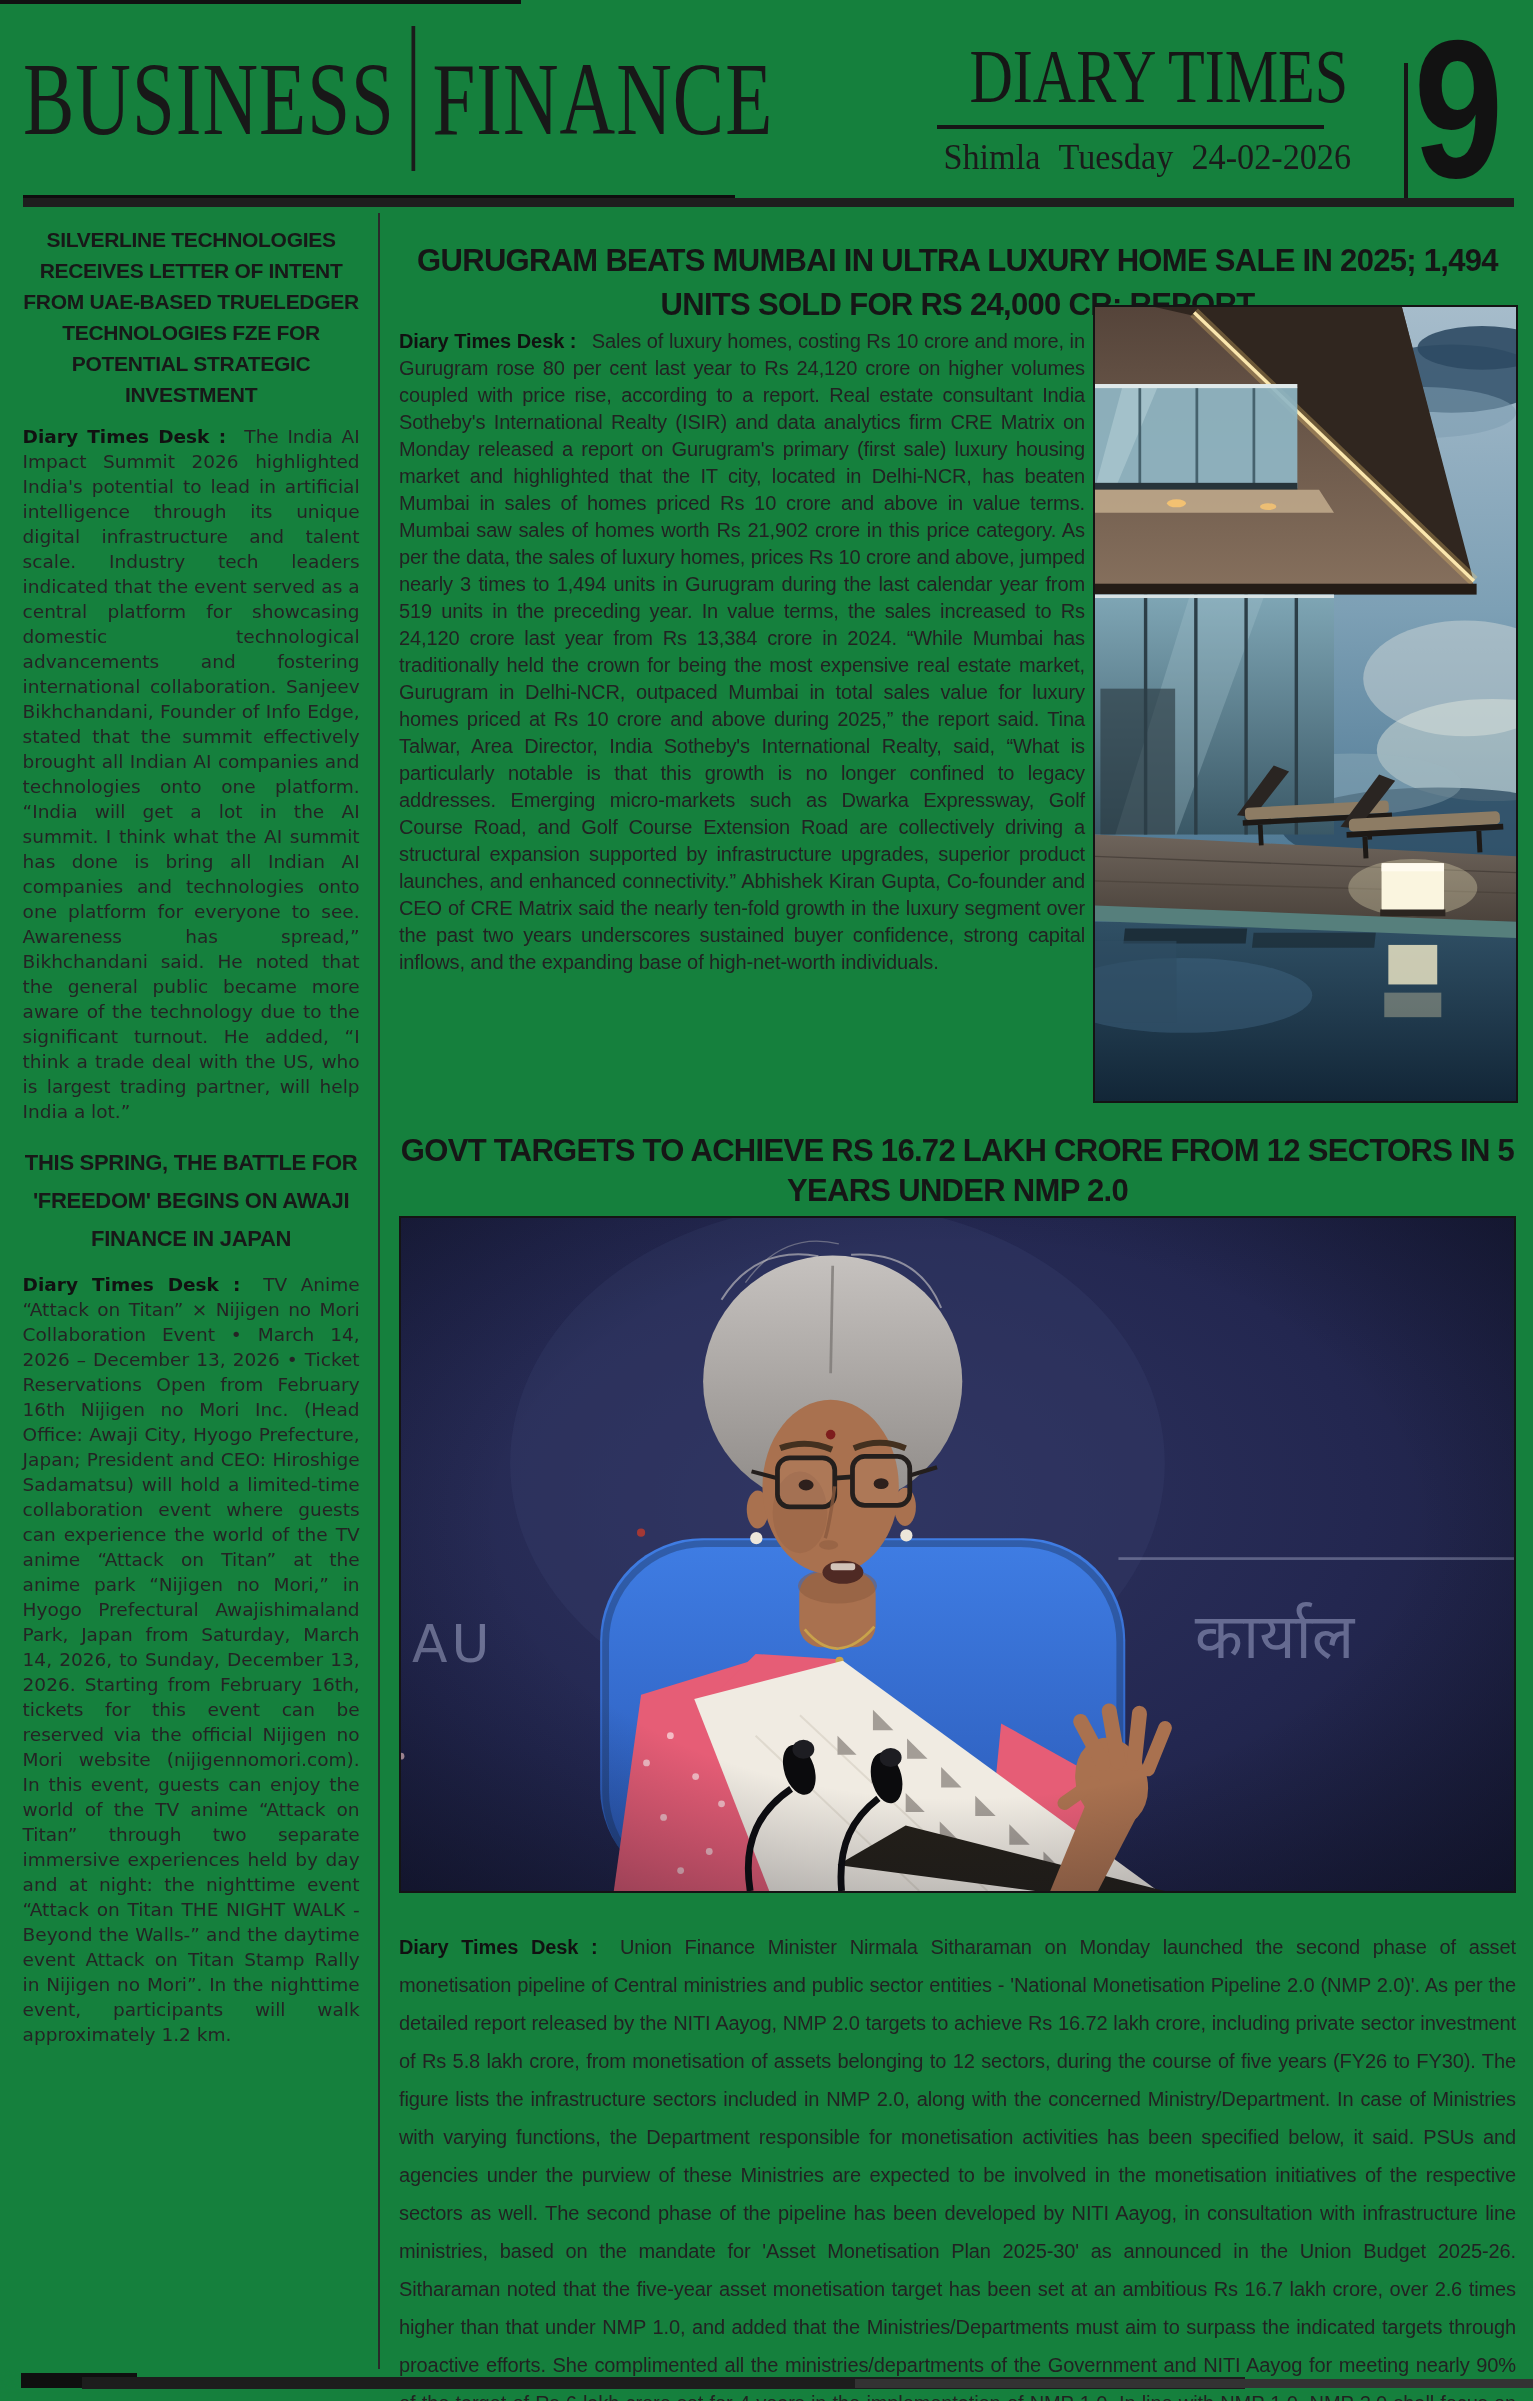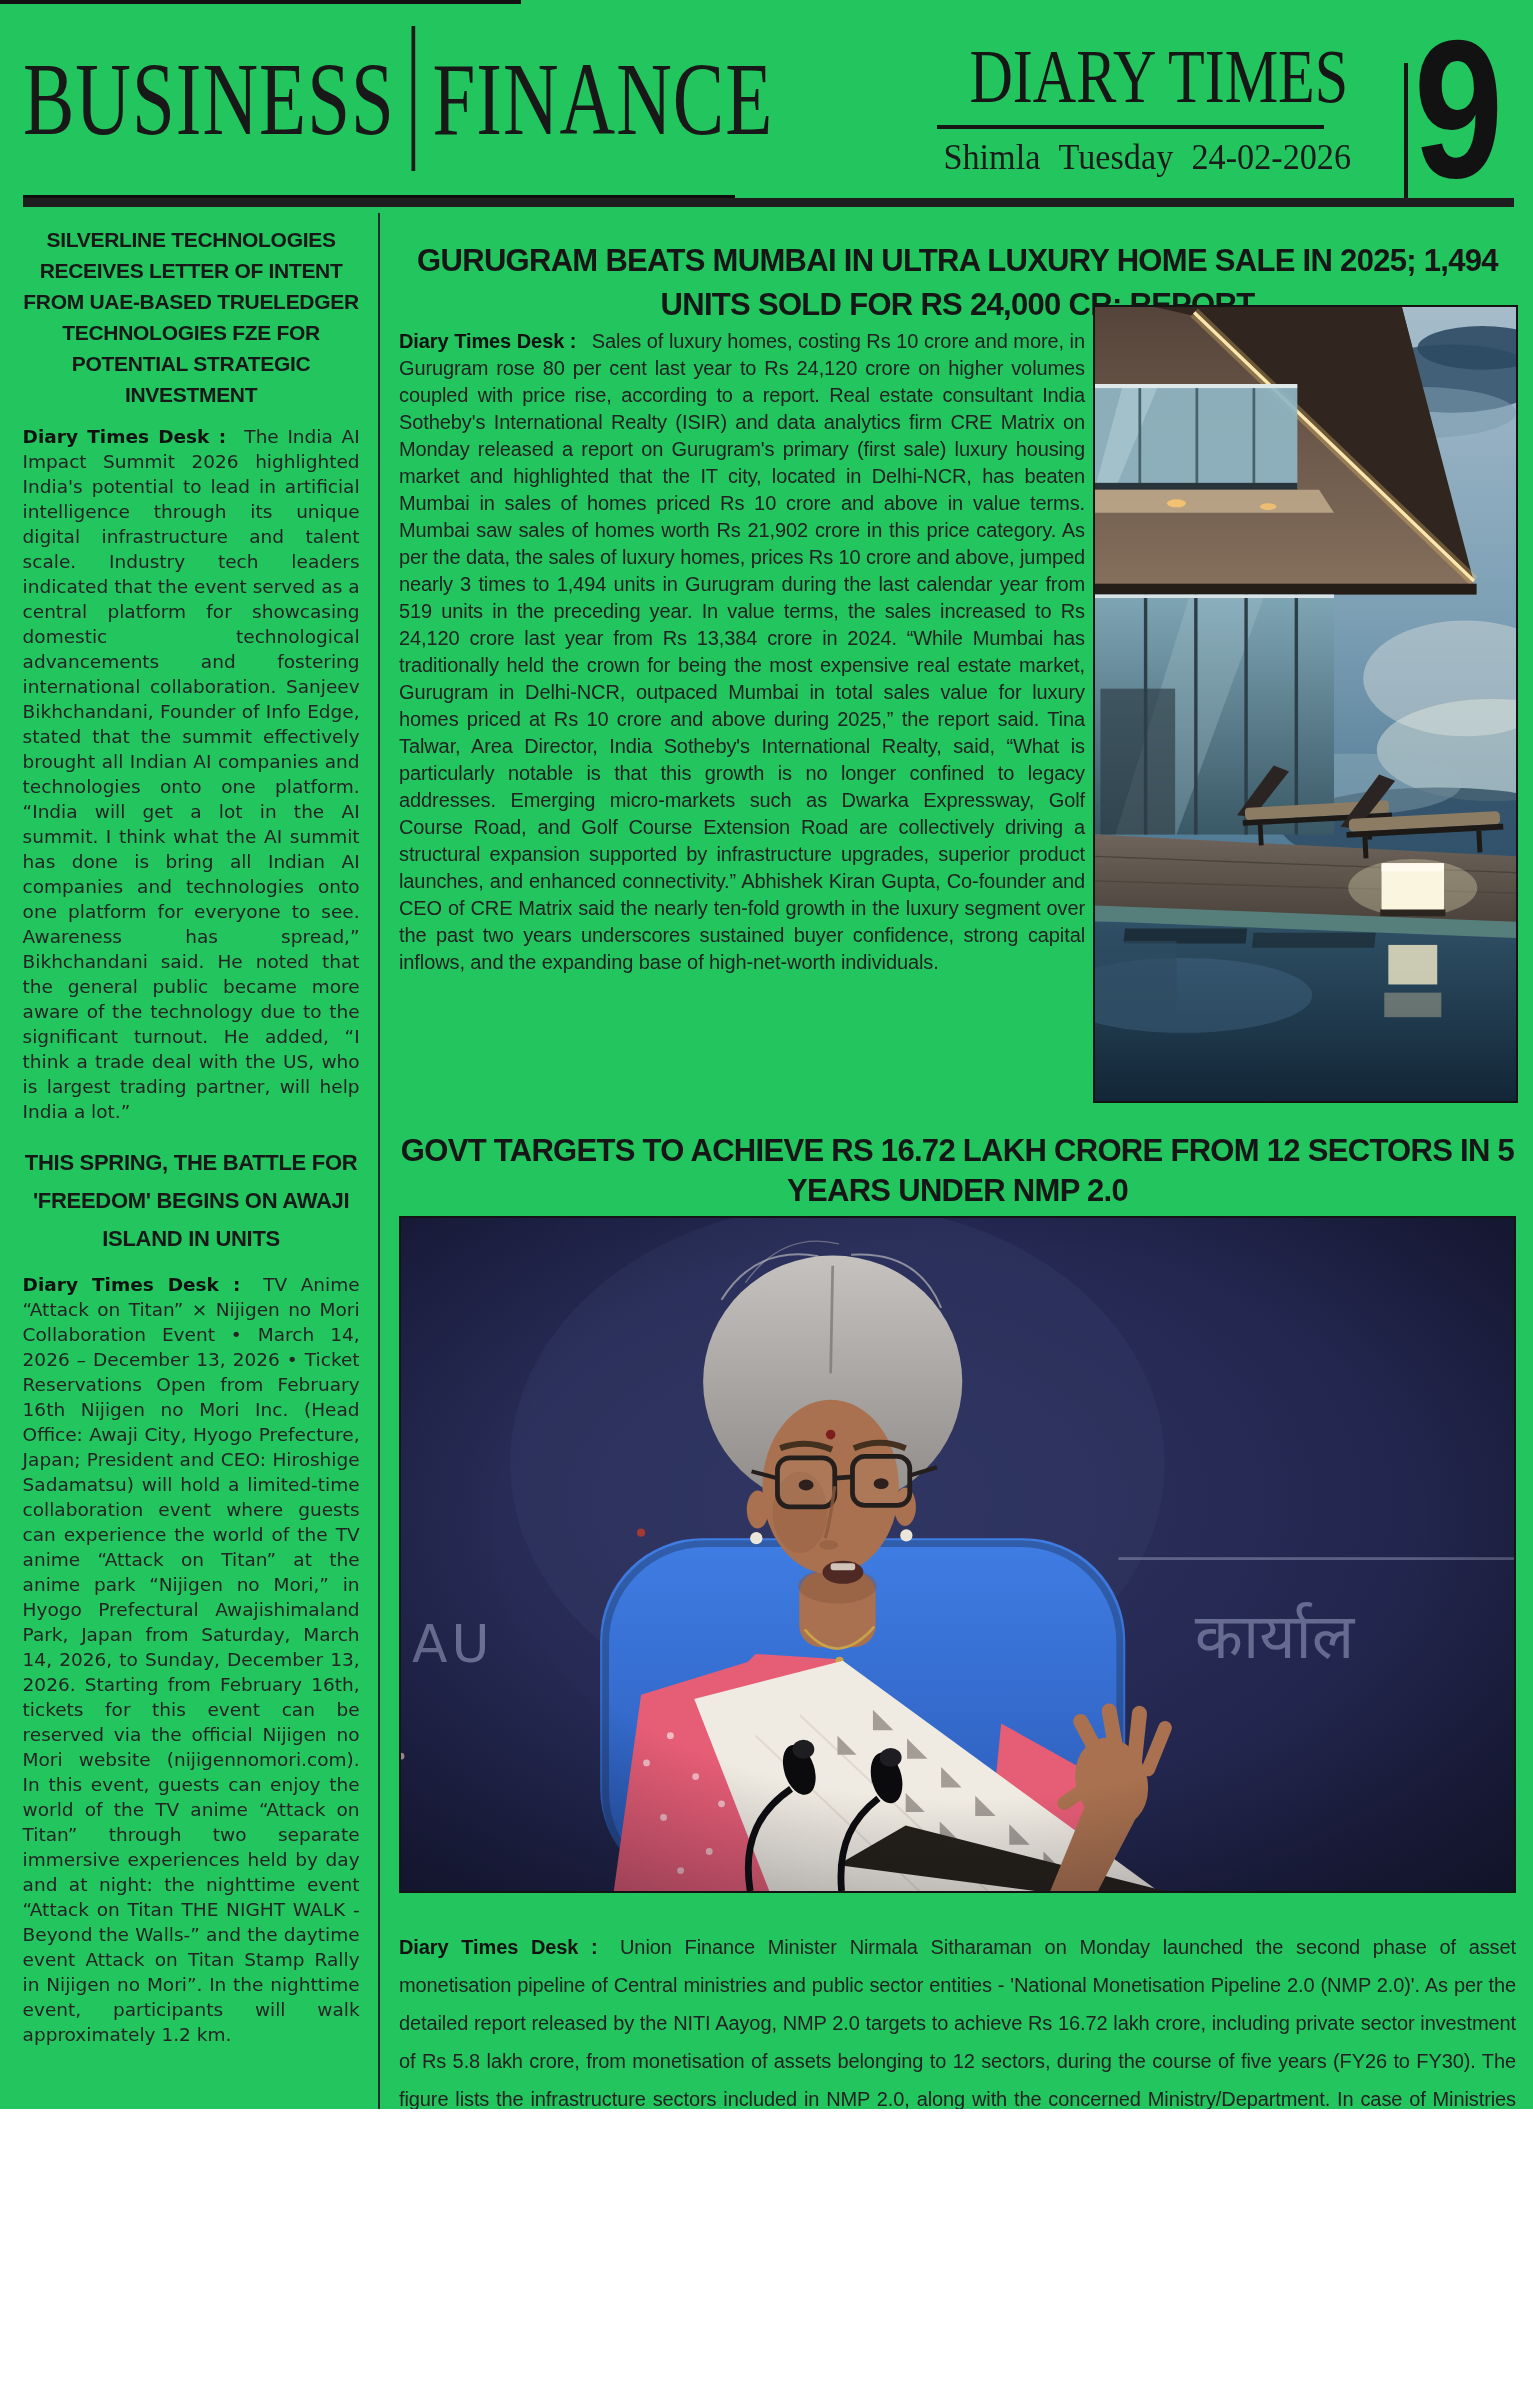--- a/index.html
+++ b/index.html
@@ -1,17 +1,17 @@
 <!DOCTYPE html>
 <html style="font-size:11px"><head>
 <meta charset="utf-8">
 <style>
   html,body{margin:0;padding:0;background:#ffffff;}
   #page{
-    position:relative;width:1533px;height:2109px;background:#22c55e;
+    position:relative;width:1533px;height:2401px;background:#15803d;
     font-family:"Liberation Sans",sans-serif;color:#1e1e1e;overflow:hidden;
   }
   
   .top-strip{position:absolute;left:0;top:0;width:521px;height:4.1px;background:#111;}
   .masthead-left{position:absolute;left:22.6px;top:26px;display:flex;align-items:center;gap:23px;
     transform:scaleX(.74);transform-origin:left center;}
   .masthead-left .word{font-family:"Liberation Serif",serif;font-size:104px;font-weight:400;
     letter-spacing:1.4px;color:#181818;white-space:nowrap;line-height:1;}
   .mast-vbar{width:4.8px;height:145px;background:#1b1b1b;}
   .masthead-right{position:absolute;left:924px;top:38px;width:413px;text-align:left;}
@@ -88,21 +88,21 @@
 
   <div class="column-divider"></div>
 
   <div class="left-col">
     <h2 class="left-headline">SILVERLINE TECHNOLOGIES RECEIVES LETTER OF INTENT FROM UAE-BASED TRUELEDGER TECHNOLOGIES FZE FOR POTENTIAL STRATEGIC INVESTMENT</h2>
     <p class="left-body">
       <strong class="byline">Diary Times Desk :</strong>
       <span>The India AI Impact Summit 2026 highlighted India's potential to lead in artificial intelligence through its unique digital infrastructure and talent scale. Industry tech leaders indicated that the event served as a central platform for showcasing domestic technological advancements and fostering international collaboration. Sanjeev Bikhchandani, Founder of Info Edge, stated that the summit effectively brought all Indian AI companies and technologies onto one platform. “India will get a lot in the AI summit. I think what the AI summit has done is bring all Indian AI companies and technologies onto one platform for everyone to see. Awareness has spread,” Bikhchandani said. He noted that the general public became more aware of the technology due to the significant turnout. He added, “I think a trade deal with the US, who is largest trading partner, will help India a lot.”</span>
     </p>
 
-    <h2 class="left-headline second">THIS SPRING, THE BATTLE FOR 'FREEDOM' BEGINS ON AWAJI ISLAND IN UNITS</h2>
+    <h2 class="left-headline second">THIS SPRING, THE BATTLE FOR 'FREEDOM' BEGINS ON AWAJI FINANCE IN JAPAN</h2>
     <p class="left-body">
       <strong class="byline">Diary Times Desk :</strong>
       <span>TV Anime “Attack on Titan” × Nijigen no Mori Collaboration Event • March 14, 2026 – December 13, 2026 • Ticket Reservations Open from February 16th Nijigen no Mori Inc. (Head Office: Awaji City, Hyogo Prefecture, Japan; President and CEO: Hiroshige Sadamatsu) will hold a limited-time collaboration event where guests can experience the world of the TV anime “Attack on Titan” at the anime park “Nijigen no Mori,” in Hyogo Prefectural Awajishimaland Park, Japan from Saturday, March 14, 2026, to Sunday, December 13, 2026. Starting from February 16th, tickets for this event can be reserved via the official Nijigen no Mori website (nijigennomori.com). In this event, guests can enjoy the world of the TV anime “Attack on Titan” through two separate immersive experiences held by day and at night: the nighttime event “Attack on Titan THE NIGHT WALK -Beyond the Walls-” and the daytime event Attack on Titan Stamp Rally in Nijigen no Mori”. In the nighttime event, participants will walk approximately 1.2 km.</span>
     </p>
   </div>
 
   <div class="main-col">
 
     <h1 class="main-headline" id="main-headline-1">GURUGRAM BEATS MUMBAI IN ULTRA LUXURY HOME SALE IN 2025; 1,494 UNITS SOLD FOR RS 24,000 CR: REPORT</h1>
 

